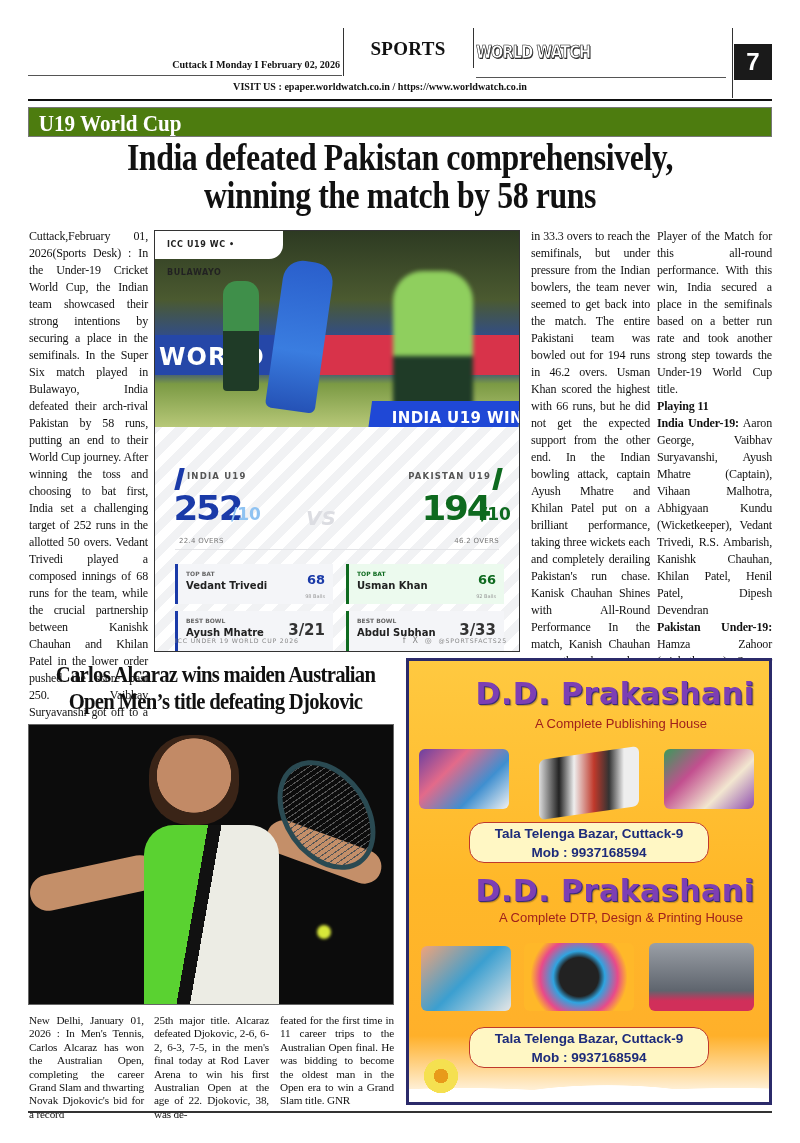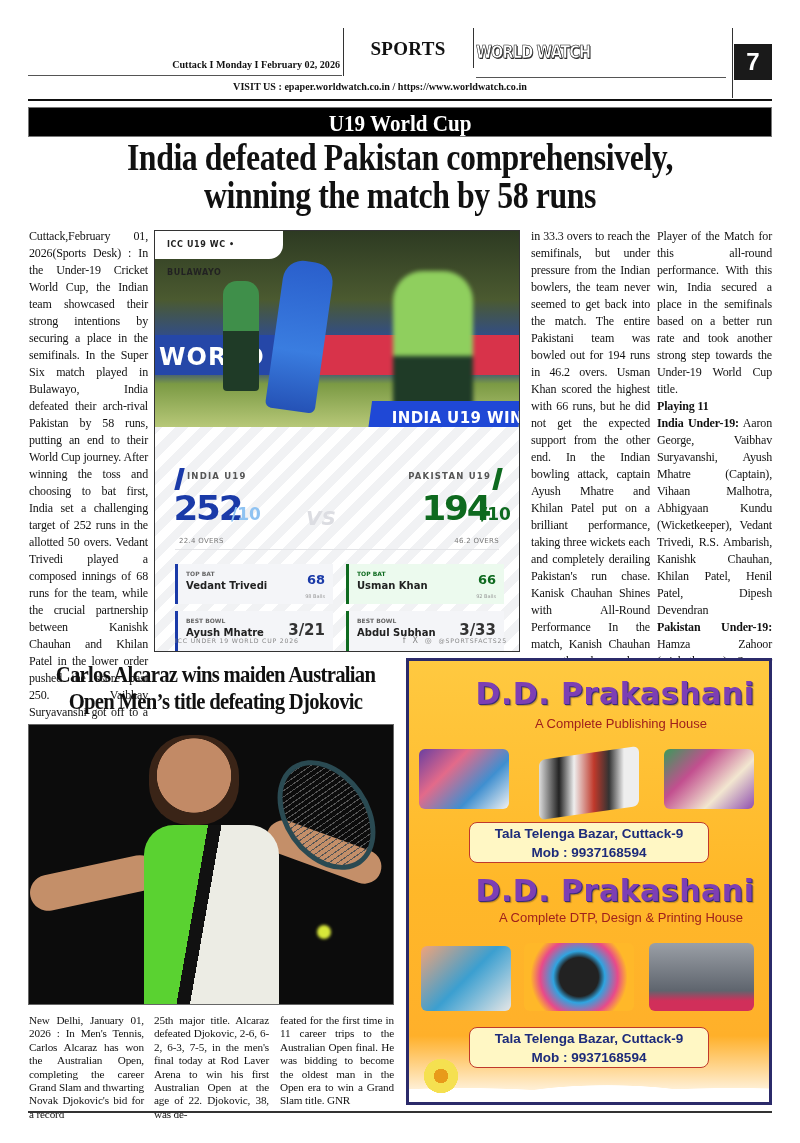--- a/index.html
+++ b/index.html
@@ -11,21 +11,21 @@
 #rule1{left:28px;top:75px;width:314px;height:1px;background:#555}
 #vline1{left:343px;top:28px;width:1px;height:48px;background:#333}
 #section{left:345px;top:38px;width:126px;text-align:center;font-size:19px;font-weight:bold;letter-spacing:.3px}
 #vline2{left:473px;top:28px;width:1px;height:40px;background:#333}
 #logo{left:476px;top:42px;font-family:"DejaVu Sans",sans-serif;font-weight:bold;font-size:17px;letter-spacing:-1px;color:#222;-webkit-text-stroke:.6px #111;color:#fff;text-shadow:1px 1px 0 #333;transform:scaleX(.85);transform-origin:left}
 #rule2{left:476px;top:77px;width:250px;height:1px;background:#555}
 #vline3{left:732px;top:28px;width:1px;height:70px;background:#333}
 #pageno{left:734px;top:44px;width:38px;height:36px;background:#1a1a1a;color:#fff;font-family:"Liberation Sans",sans-serif;font-weight:bold;font-size:24px;text-align:center;line-height:36px}
 #visit{left:100px;top:80px;width:560px;font-size:11px;font-weight:bold;text-align:center;white-space:nowrap;transform:scaleX(.92)}
 #rule3{left:28px;top:99px;width:744px;height:2px;background:#111}
-#banner{left:28px;top:107px;width:744px;height:30px;background:#000000;color:#fff;text-align:center;font-size:24px;font-weight:bold;line-height:30px;border:1px solid #777;transform-origin:center}
+#banner{left:28px;top:107px;width:744px;height:30px;background:#4d7c0f;color:#fff;font-size:24px;font-weight:bold;line-height:30px;border:1px solid #777;transform-origin:center}
 #banner span{display:inline-block;transform:scaleX(.88)}
 #headline{left:28px;top:139px;width:744px;text-align:center;font-size:37px;font-weight:bold;line-height:38px;letter-spacing:-.5px}
 #headline div{display:block;transform:scaleX(.86)}
 
 .col{font-size:12px;line-height:17px;text-align:justify;hyphens:manual;letter-spacing:-.15px}
 #col1{left:29px;top:228px;width:119px}
 #col3{left:531px;top:228px;width:119px}
 #col4{left:657px;top:228px;width:115px}
 .b{font-weight:bold}
 
@@ -84,21 +84,21 @@
 #t-photo .ball{position:absolute;left:288px;top:200px;width:14px;height:14px;border-radius:50%;background:#d8e83a;filter:blur(1.5px)}
 .tcol{font-size:11.2px;line-height:13.4px;text-align:justify;letter-spacing:-.15px}
 #tcol1{left:29px;top:1014px;width:115px}
 #tcol2{left:154px;top:1014px;width:115px}
 #tcol3{left:280px;top:1014px;width:114px}
 #bottom-rule{left:28px;top:1111px;width:744px;height:2px;background:#333}
 
 #ad{left:406px;top:658px;width:366px;height:447px;border:3px solid #2b2a6a;background:linear-gradient(180deg,#ffc940 0%,#ffb829 50%,#ffb02a 85%,#fff 100%);overflow:hidden;font-family:"DejaVu Sans",sans-serif}
 .adtitle{position:absolute;left:0;width:412px;text-align:center;font-size:30px;font-weight:bold;color:#7d3fb4;text-shadow:1px 1px 0 #3a2a7a,2px 2px 1px rgba(0,0,0,.25);letter-spacing:.5px}
 .adsub{position:absolute;left:0;width:424px;text-align:center;font-size:13px;color:#a0211c;font-family:"Liberation Sans",sans-serif}
-.addr{position:absolute;left:60px;width:240px;height:41px;background:#fff7c4;border:1px solid #c0392b;border-radius:8px;text-align:center;font-family:"Liberation Sans",sans-serif;font-weight:bold;font-size:13.5px;line-height:19px;color:#1d2b7a;padding-top:1px}
+.addr{position:absolute;left:60px;width:240px;height:41px;background:#fff7c4;border:1px solid #c0392b;border-radius:15px;text-align:center;font-family:"Liberation Sans",sans-serif;font-weight:bold;font-size:13.5px;line-height:19px;color:#1d2b7a;padding-top:1px}
 #ad-t1{top:15px}#ad-s1{top:55px}
 #ad-t2{top:212px}#ad-s2{top:249px}
 #addr1{top:161px}#addr2{top:366px}
 .books{position:absolute;height:60px;border-radius:6px}
 #bk1{left:10px;top:88px;width:90px;background:linear-gradient(135deg,#6a3fa0,#e36a8a,#3f8fd0,#f2f2f2)}
 #bk2{left:130px;top:92px;width:100px;background:linear-gradient(90deg,#ddd,#222 20%,#eee 35%,#c0392b 55%,#333 70%,#eee 85%);transform:skewY(-8deg)}
 #bk3{left:255px;top:88px;width:90px;background:linear-gradient(135deg,#3a9a5a,#c24f8f,#f2e6d0,#8f4fb0)}
 #dtp1{left:12px;top:285px;width:90px;height:65px;background:linear-gradient(135deg,#f0a37a,#3b9fd0,#e6e6e6)}
 #dtp2{left:115px;top:282px;width:110px;height:68px;background:radial-gradient(circle,#222 0 30%,#2fa4e0 40%,#e84a8a 60%,#ffb829 75%)}
 #dtp3{left:240px;top:282px;width:105px;height:68px;background:linear-gradient(180deg,#9a9fa6,#5f656e 70%,#d12f5a 85%)}

